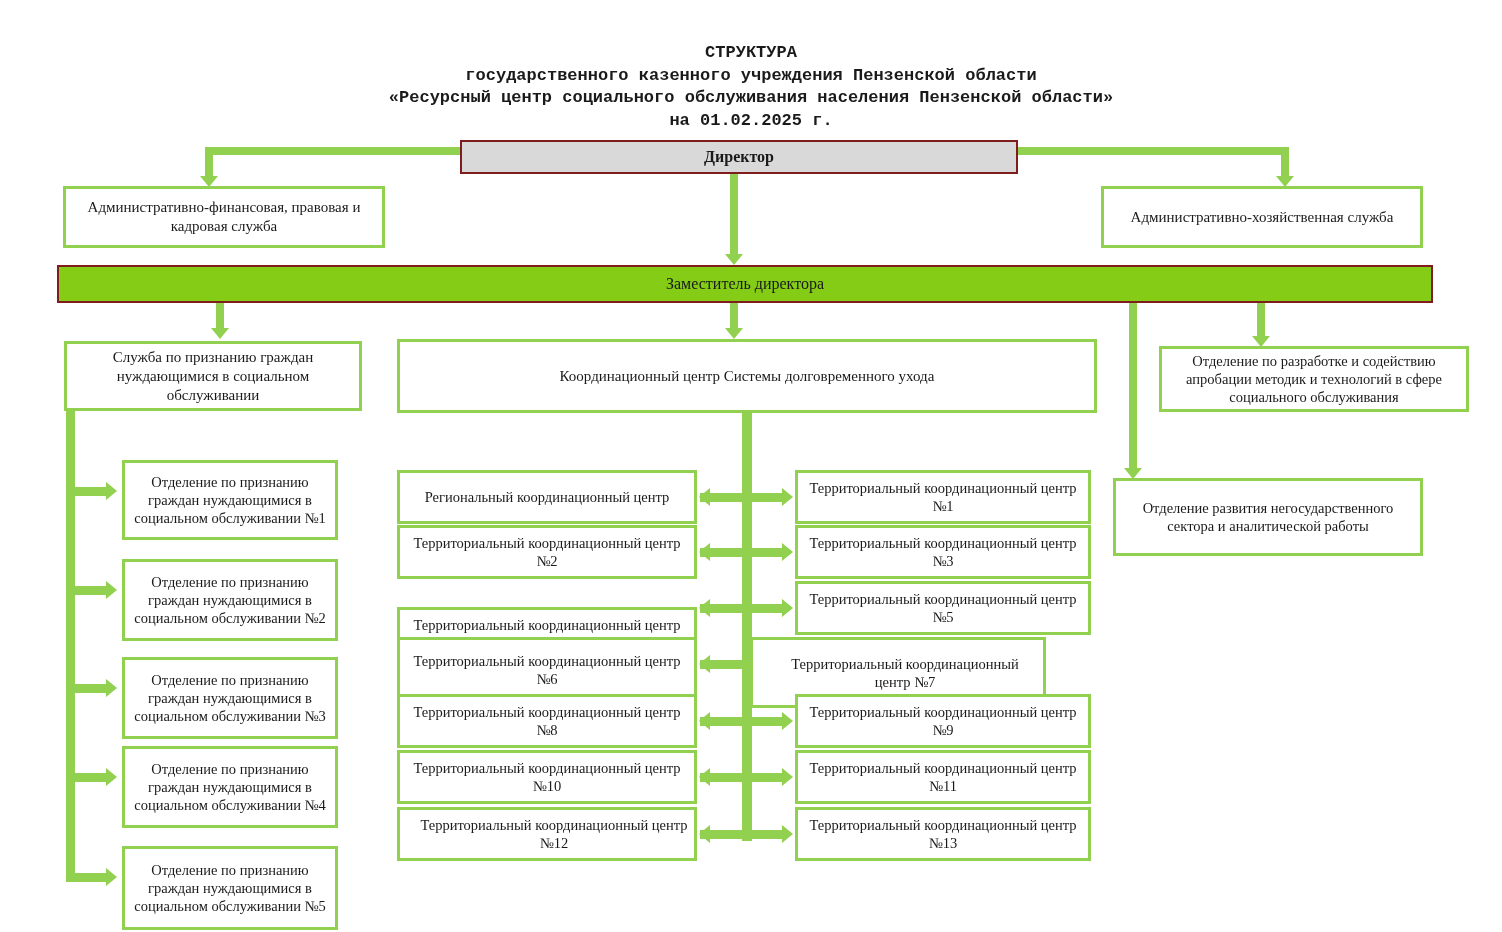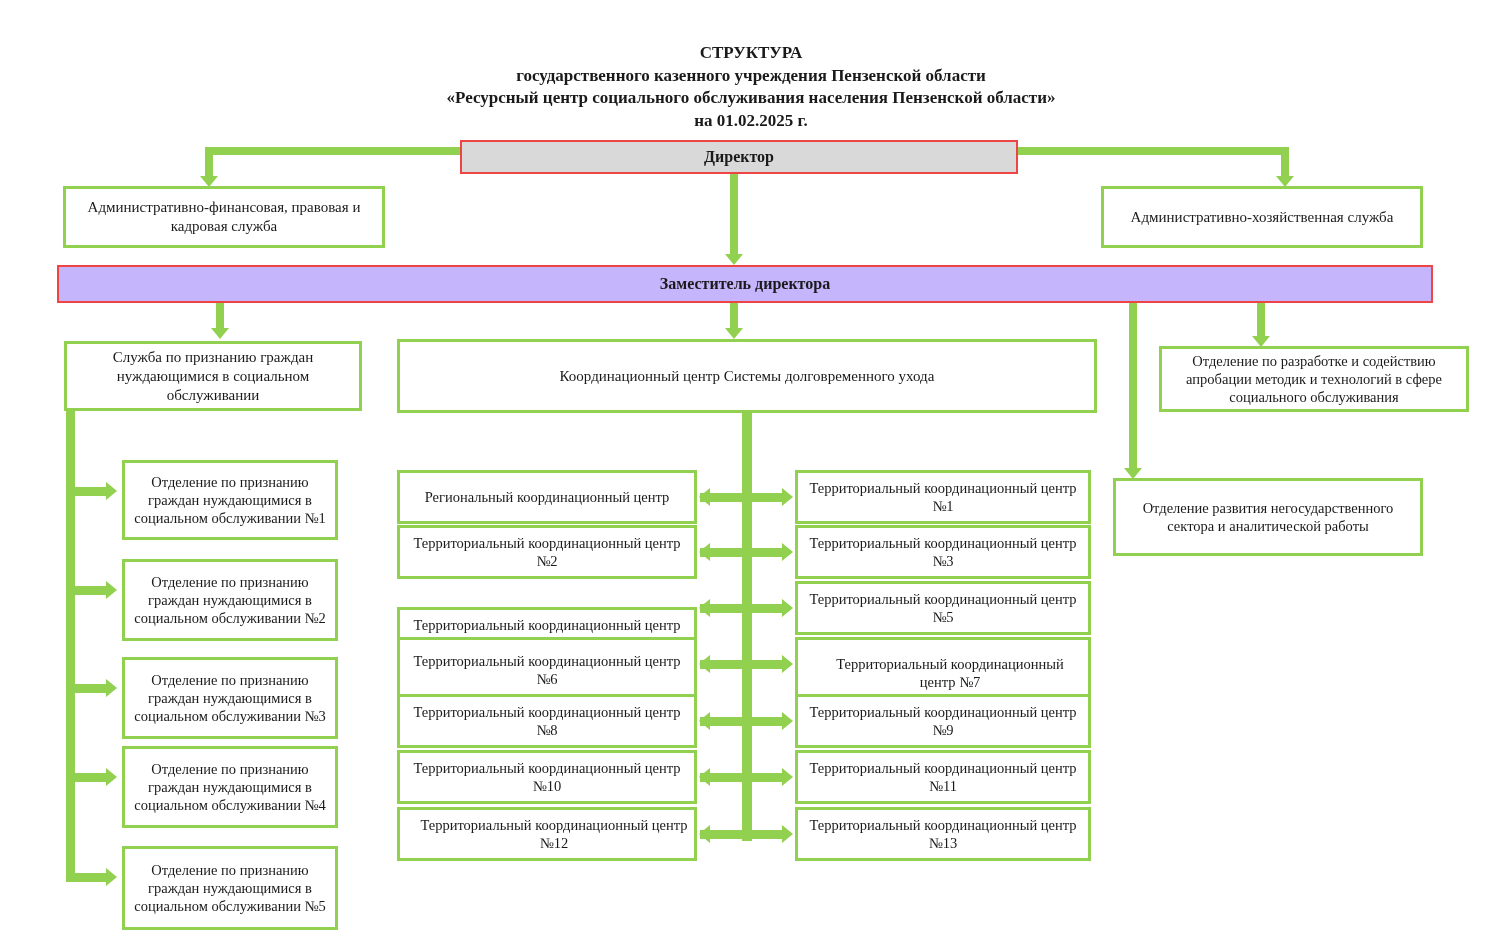--- a/index.html
+++ b/index.html
@@ -10,38 +10,38 @@
     color:#1a1a1a;
     overflow:hidden;
   }
   #canvas{position:relative;width:1502px;height:932px;}
 
   
   .title{
     position:absolute;left:0;top:42px;width:1502px;
     text-align:center;font-weight:bold;font-size:17px;line-height:22.5px;
   }
-  .title div{white-space:nowrap;}
+  .title div{white-space:nowrap;font-family:Liberation Mono, monospace;}
 
   
   .gbox{
     position:absolute;box-sizing:border-box;
     border:3px solid #92d050;background:#ffffff;
     display:flex;align-items:center;justify-content:center;
     text-align:center;font-size:15px;line-height:19px;
     padding:2px 6px;
   }
   .gbox.small{font-size:14.5px;line-height:18px;}
   .graybox{
     position:absolute;box-sizing:border-box;
-    border:2px solid #ef4444;background:#d9d9d9;
+    border:2px solid #7f1d1d;background:#d9d9d9;
     display:flex;align-items:center;justify-content:center;
     font-size:16px;font-weight:bold;
   }
-  .graybox.light{background:#c4b5fd;font-weight:bold;font-size:16px;}
+  .graybox.light{background:#84cc16;font-weight:normal;font-size:16px;}
 
   
   .ln{position:absolute;background:#92d050;}
   .arw{position:absolute;width:0;height:0;}
   .arw.down{border-left:9px solid transparent;border-right:9px solid transparent;border-top:11px solid #92d050;}
   .arw.right{border-top:9px solid transparent;border-bottom:9px solid transparent;border-left:11px solid #92d050;}
   .arw.left{border-top:9px solid transparent;border-bottom:9px solid transparent;border-right:11px solid #92d050;}
 </style>
 </head>
 <body>
@@ -211,21 +211,21 @@
   <div id="coord-right">
       <div class="gbox small" style="left:795px;top:470px;width:296px;height:54px;">
         <span>Территориальный координационный центр №1</span>
       </div>
       <div class="gbox small" style="left:795px;top:525px;width:296px;height:54px;">
         <span>Территориальный координационный центр №3</span>
       </div>
       <div class="gbox small" style="left:795px;top:581px;width:296px;height:54px;">
         <span>Территориальный координационный центр №5</span>
       </div>
-      <div class="gbox small" style="left:795px;top:637px;width:296px;height:71px;padding-left:20px;">
+      <div class="gbox small" style="left:750px;top:637px;width:296px;height:71px;padding-left:20px;">
         <span>Территориальный координационный центр №7</span>
       </div>
       <div class="gbox small" style="left:795px;top:694px;width:296px;height:54px;">
         <span>Территориальный координационный центр №9</span>
       </div>
       <div class="gbox small" style="left:795px;top:750px;width:296px;height:54px;">
         <span>Территориальный координационный центр №11</span>
       </div>
       <div class="gbox small" style="left:795px;top:807px;width:296px;height:54px;">
         <span>Территориальный координационный центр №13</span>

